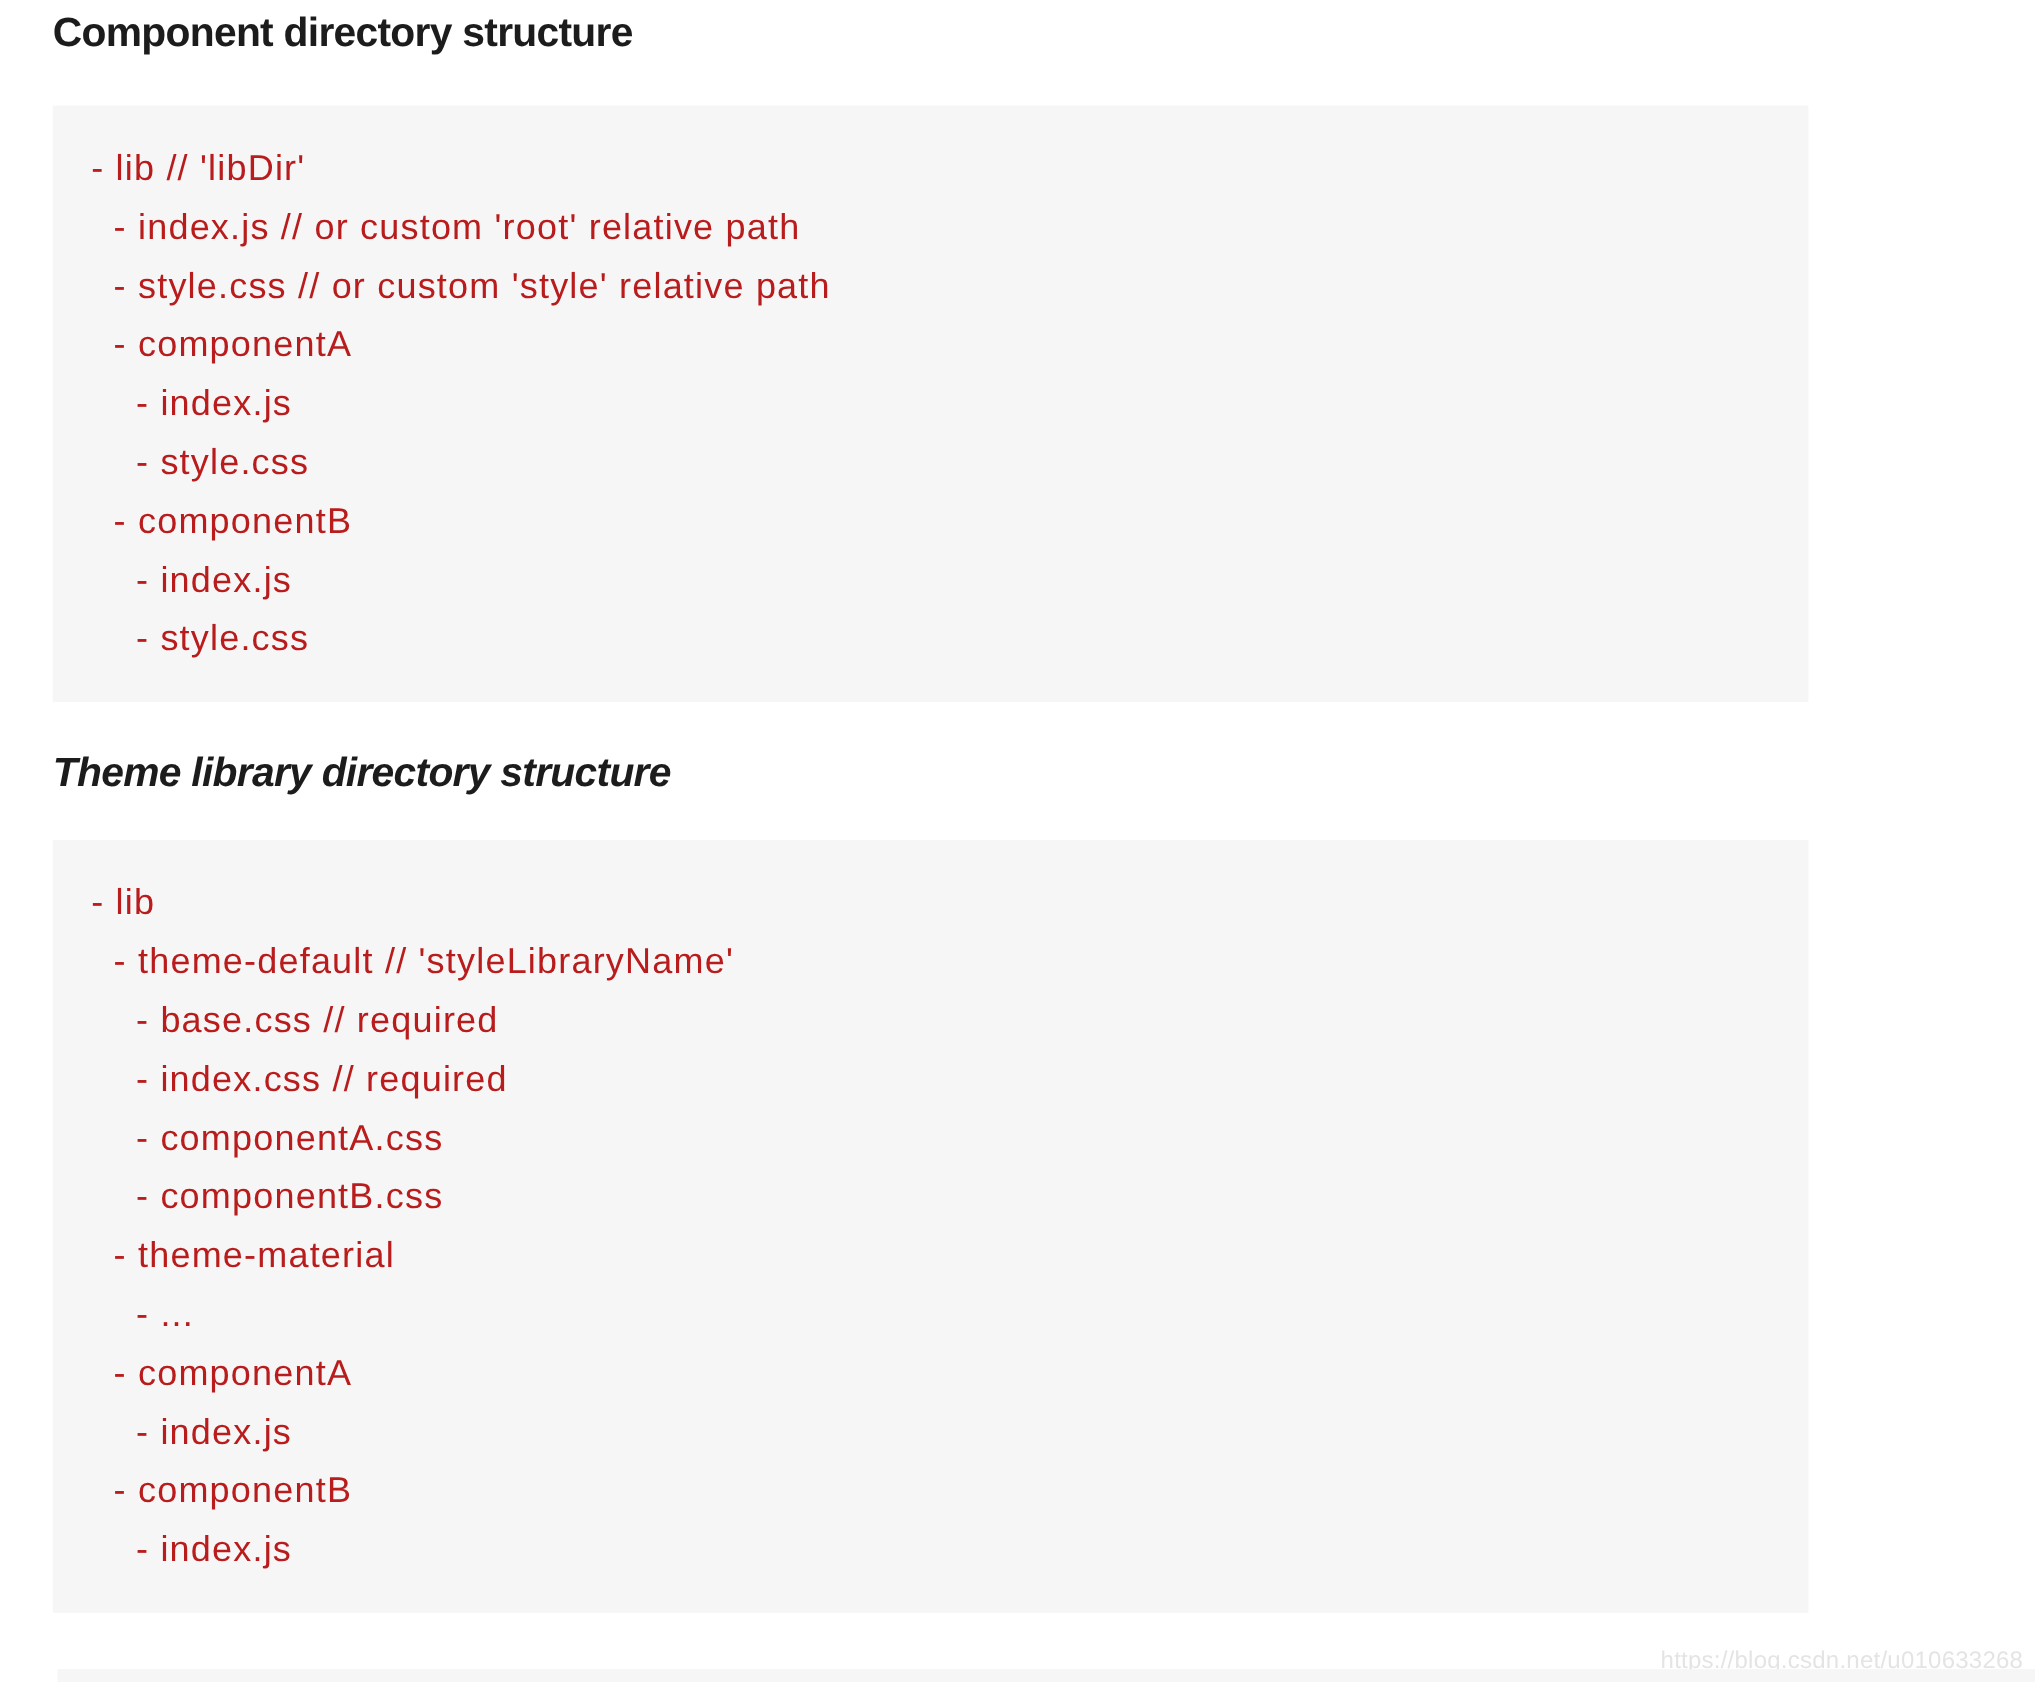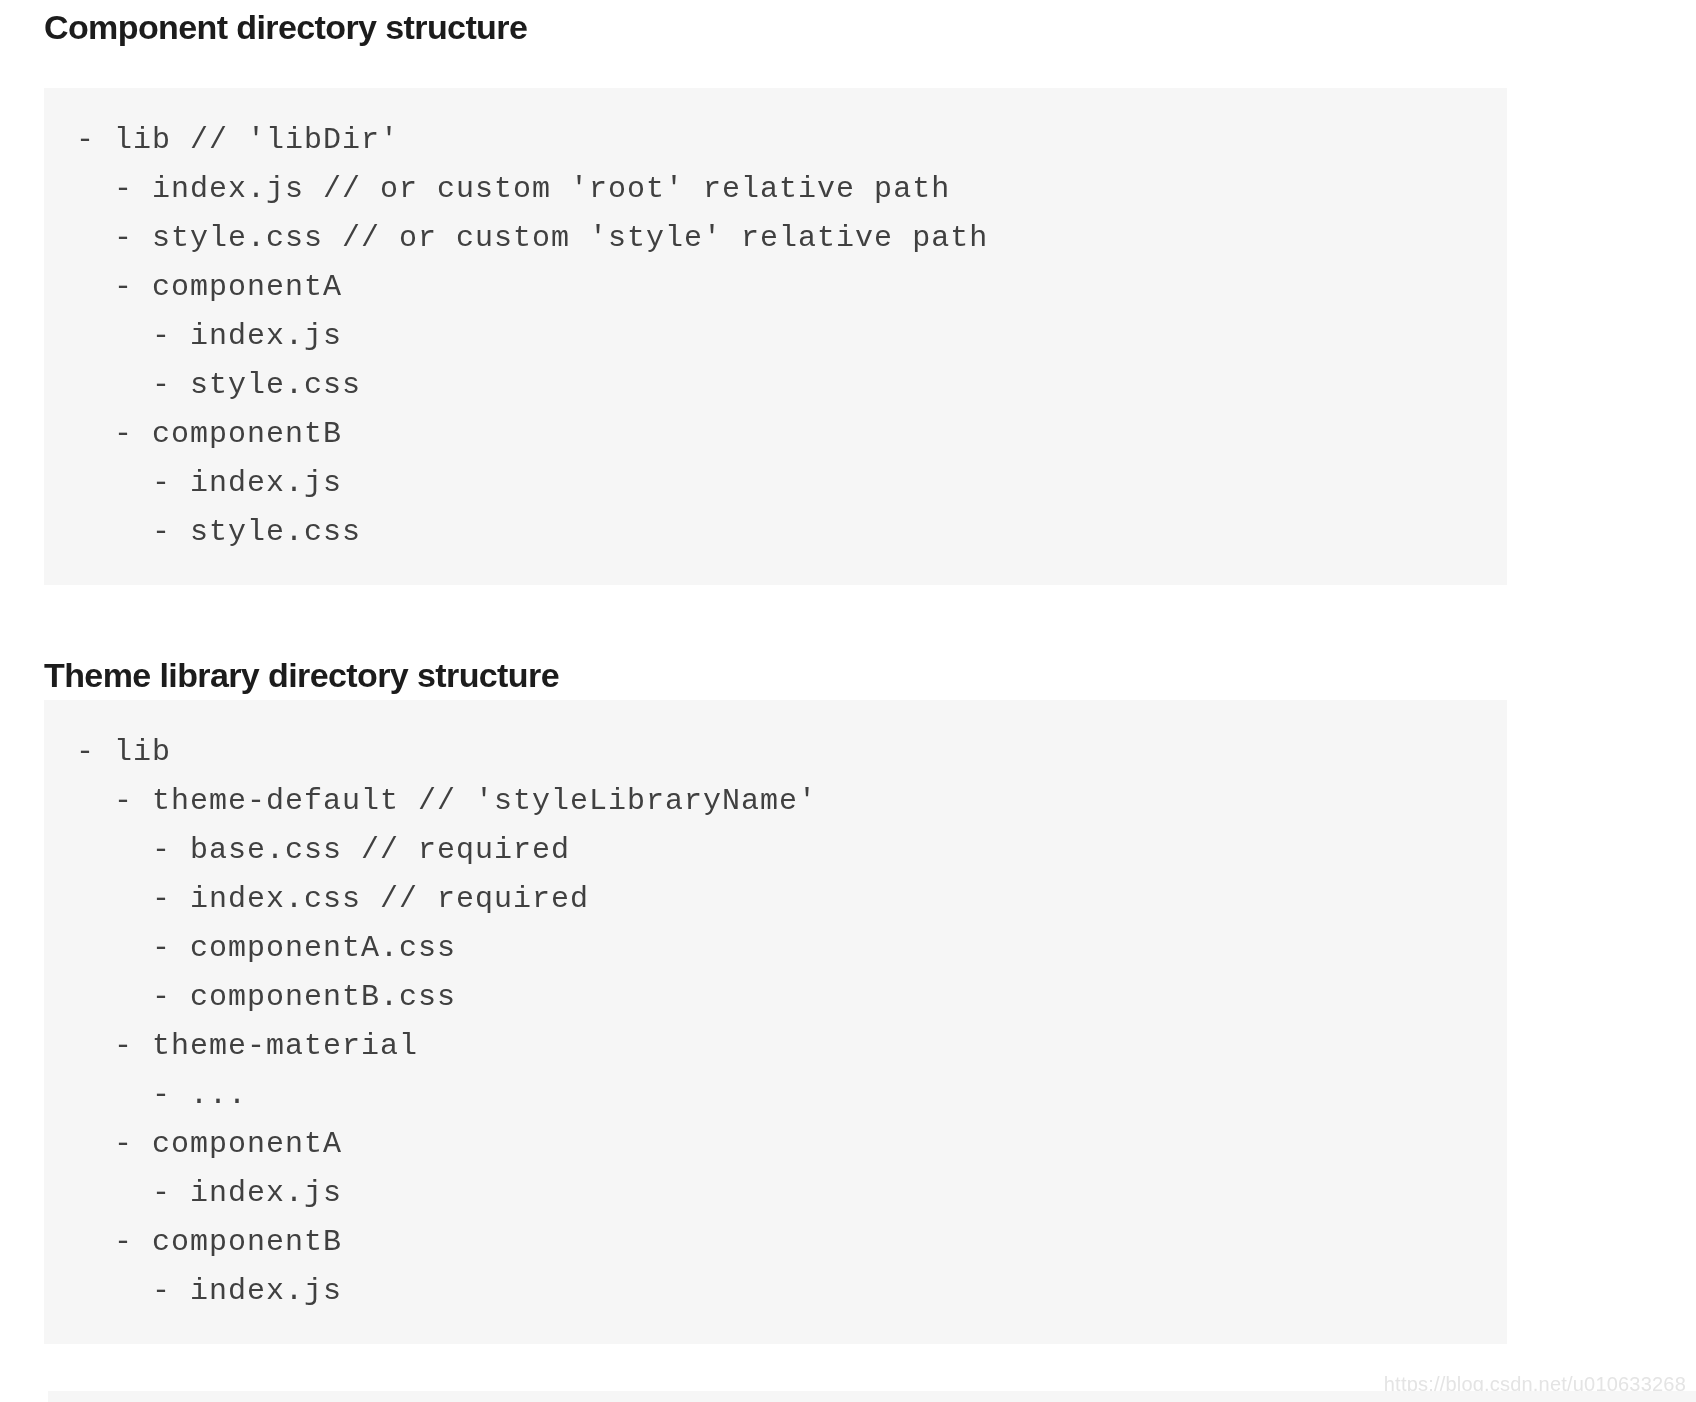--- a/index.html
+++ b/index.html
@@ -14,36 +14,36 @@
     position: absolute;
     left: 44px;
     font-size: 34px;
     font-weight: 700;
     letter-spacing: -0.6px;
     color: #1c1c1c;
     font-family: "Liberation Sans", sans-serif;
     white-space: nowrap;
   }
   .heading-1 { top: 8px; text-align: right; }
-  .heading-2 { top: 656px; }
+  .heading-2 { top: 625px; font-style: italic; }
   .codeblock {
     position: absolute;
     left: 44px;
     width: 1463px;
     background: #f6f6f6;
     padding: 28px 32px;
   }
   .codeblock-1 { top: 88px; height: 497px; }
   .codeblock-2 { top: 700px; height: 644px; }
   .codeblock pre {
-    font-family: Liberation Mono, monospace;
+    font-family: Liberation Sans, sans-serif;
     font-size: 30px;
     line-height: 49px;
     letter-spacing: 1px;
-    color: #404040;
+    color: #b91c1c;
     white-space: pre;
   }
   .watermark {
     position: absolute;
     top: 1373px;
     right: 10px;
     font-size: 20px;
     letter-spacing: 0.2px;
     color: #e4e4e4;
     font-family: "Liberation Sans", sans-serif;

